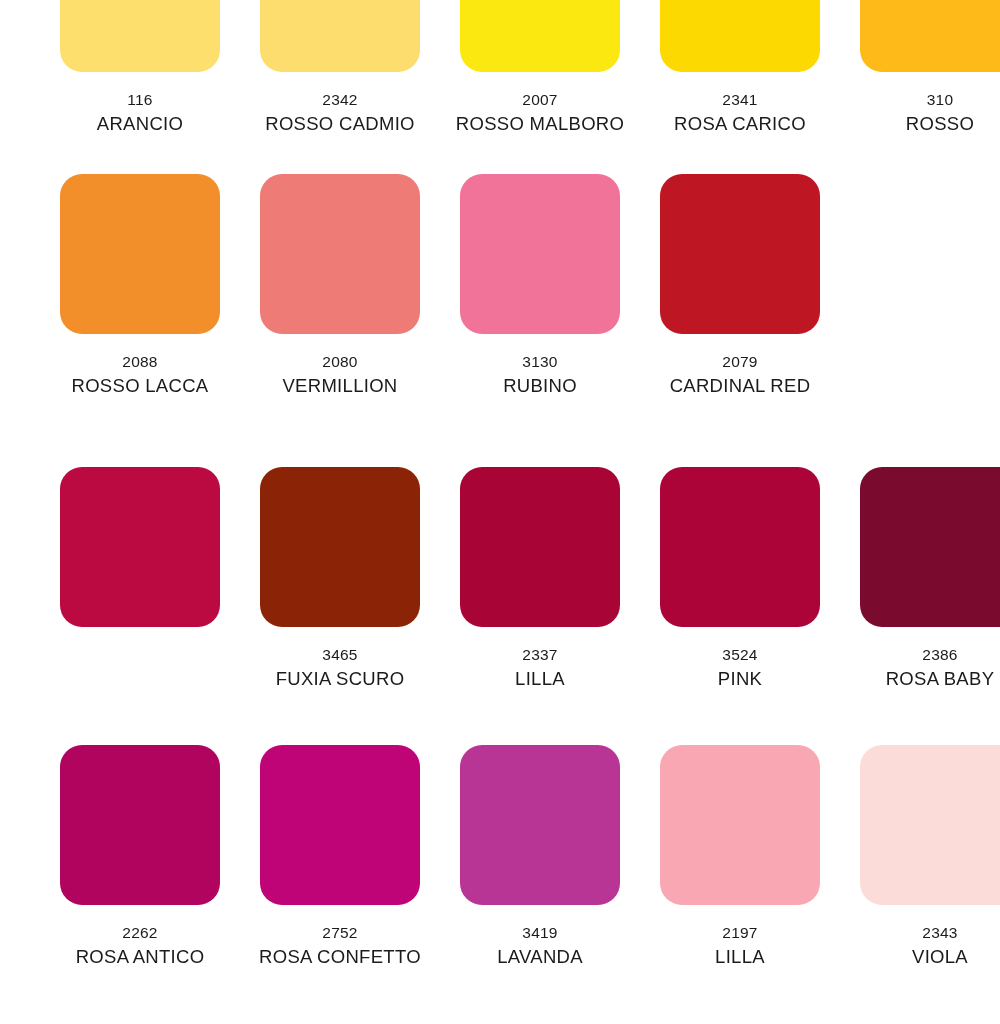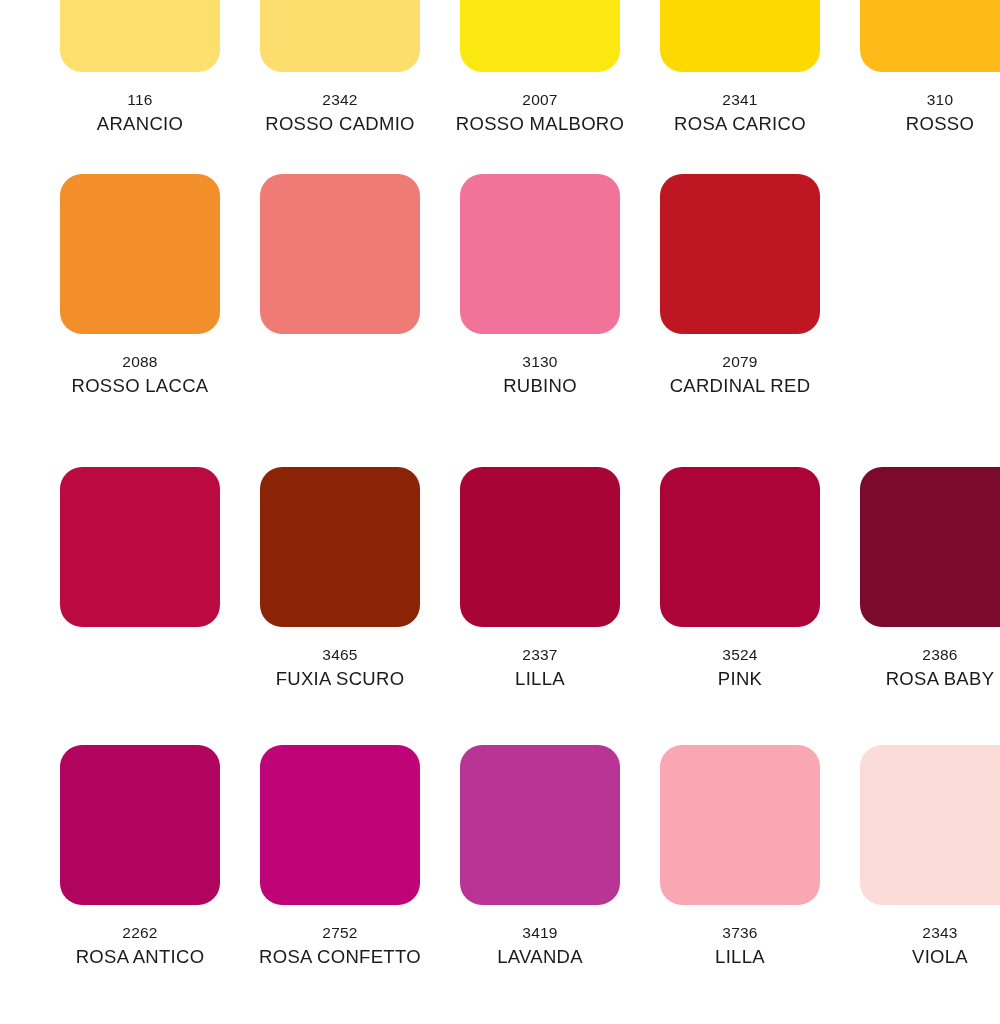--- a/index.html
+++ b/index.html
@@ -120,20 +120,24 @@
     <div class="swatch-row row-1">
       <div class="swatch-cell">
         <div class="swatch-chip" style="background-color: rgb(242, 143, 43);"></div>
         <div class="swatch-caption">
           <span class="swatch-code">2088</span>
           <span class="swatch-name">ROSSO LACCA</span>
         </div>
       </div>
       <div class="swatch-cell">
         <div class="swatch-chip" style="background-color: rgb(239, 123, 119);"></div>
+        <div class="swatch-caption">
+          <span class="swatch-code">2080</span>
+          <span class="swatch-name">VERMILLION</span>
+        </div>
       </div>
       <div class="swatch-cell">
         <div class="swatch-chip" style="background-color: rgb(241, 115, 154);"></div>
         <div class="swatch-caption">
           <span class="swatch-code">3130</span>
           <span class="swatch-name">RUBINO</span>
         </div>
       </div>
       <div class="swatch-cell">
         <div class="swatch-chip" style="background-color: rgb(190, 22, 34);"></div>
@@ -194,21 +198,21 @@
       <div class="swatch-cell">
         <div class="swatch-chip" style="background-color: rgb(184, 53, 150);"></div>
         <div class="swatch-caption">
           <span class="swatch-code">3419</span>
           <span class="swatch-name">LAVANDA</span>
         </div>
       </div>
       <div class="swatch-cell">
         <div class="swatch-chip" style="background-color: rgb(249, 168, 179);"></div>
         <div class="swatch-caption">
-          <span class="swatch-code">3736</span>
+          <span class="swatch-code">2197</span>
           <span class="swatch-name">LILLA</span>
         </div>
       </div>
       <div class="swatch-cell">
         <div class="swatch-chip" style="background-color: rgb(251, 220, 216);"></div>
         <div class="swatch-caption">
           <span class="swatch-code">2343</span>
           <span class="swatch-name">VIOLA</span>
         </div>
       </div>

